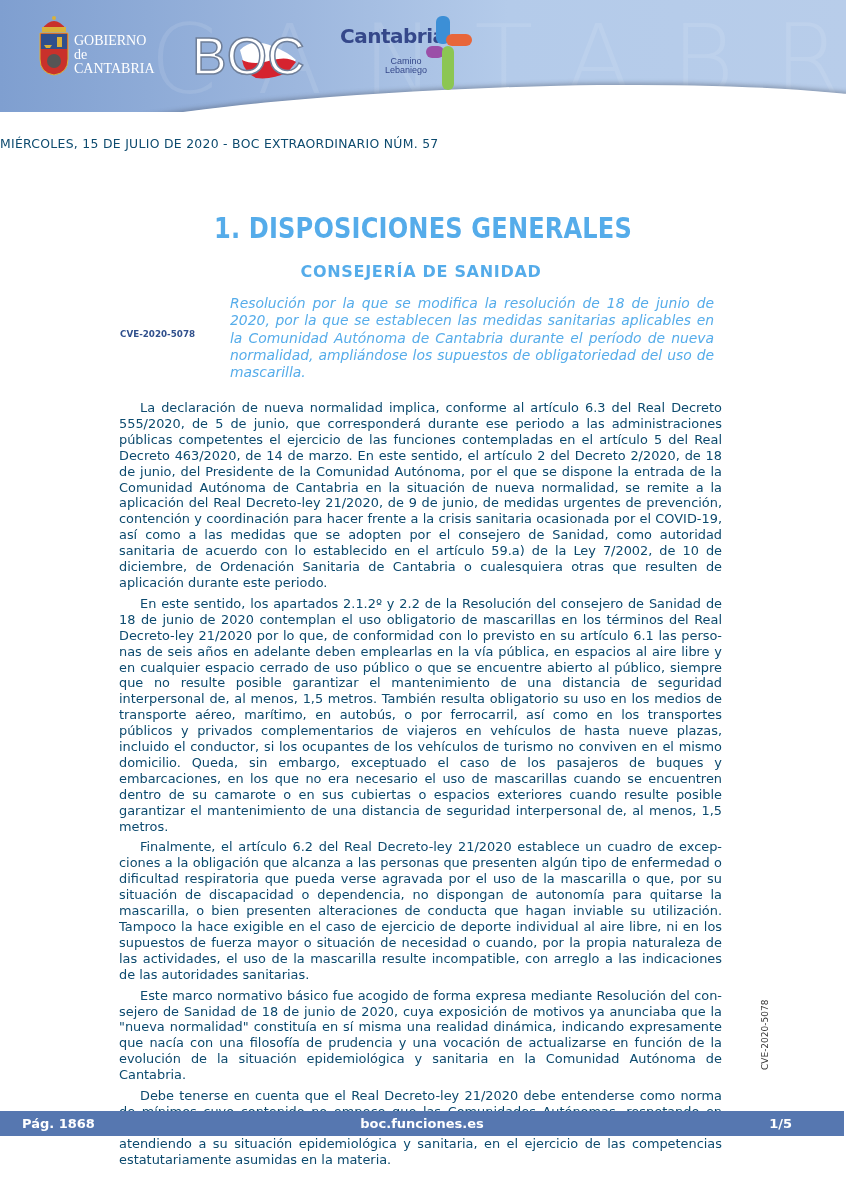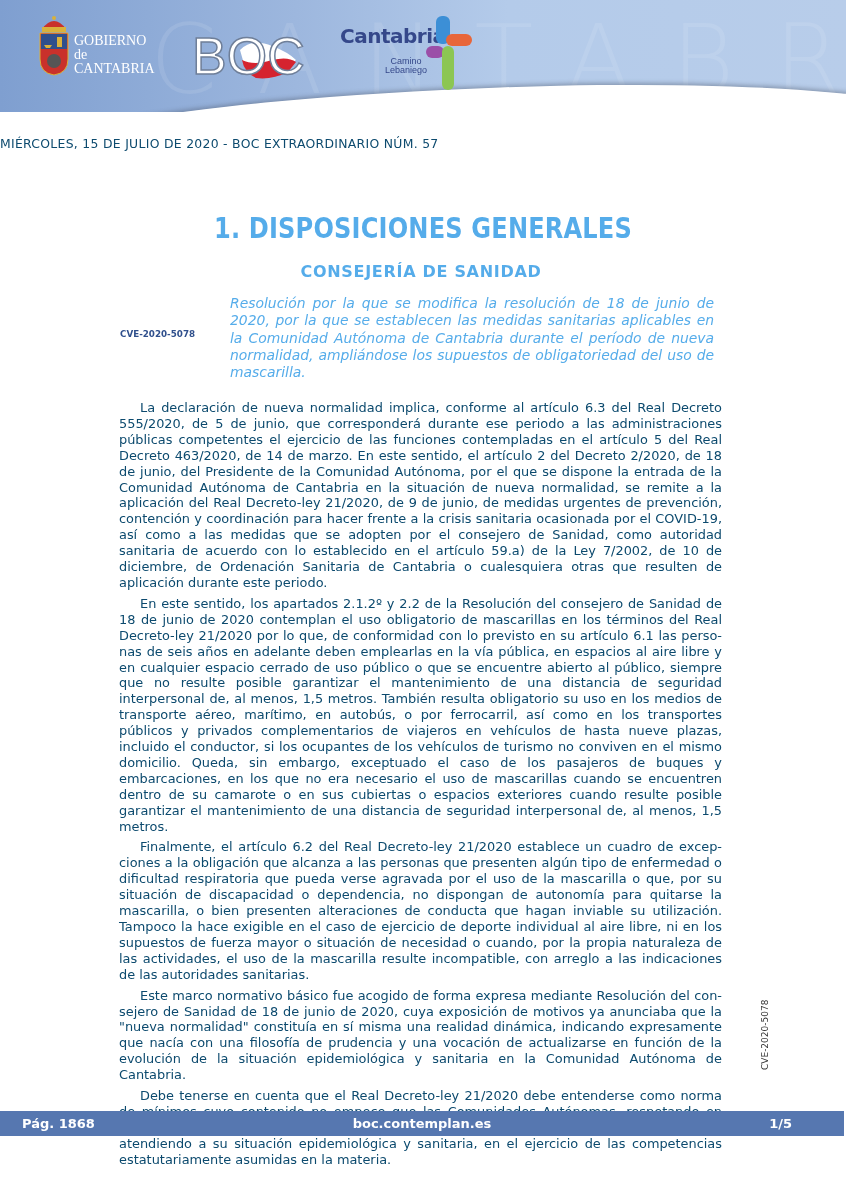--- a/index.html
+++ b/index.html
@@ -91,16 +91,16 @@
   <p>La declaración de nueva normalidad implica, conforme al artículo 6.3 del Real Decreto 555/2020, de 5 de junio, que corresponderá durante ese periodo a las administraciones públi­cas competentes el ejercicio de las funciones contempladas en el artículo 5 del Real Decreto 463/2020, de 14 de marzo. En este sentido, el artículo 2 del Decreto 2/2020, de 18 de junio, del Presidente de la Comunidad Autónoma, por el que se dispone la entrada de la Comunidad Autónoma de Cantabria en la situación de nueva normalidad, se remite a la aplicación del Real Decreto-ley 21/2020, de 9 de junio, de medidas urgentes de prevención, contención y coordi­nación para hacer frente a la crisis sanitaria ocasionada por el COVID-19, así como a las me­didas que se adopten por el consejero de Sanidad, como autoridad sanitaria de acuerdo con lo establecido en el artículo 59.a) de la Ley 7/2002, de 10 de diciembre, de Ordenación Sanitaria de Cantabria o cualesquiera otras que resulten de aplicación durante este periodo.</p>
   <p>En este sentido, los apartados 2.1.2º y 2.2 de la Resolución del consejero de Sanidad de 18 de junio de 2020 contemplan el uso obligatorio de mascarillas en los términos del Real Decreto-ley 21/2020 por lo que, de conformidad con lo previsto en su artículo 6.1 las perso­nas de seis años en adelante deben emplearlas en la vía pública, en espacios al aire libre y en cualquier espacio cerrado de uso público o que se encuentre abierto al público, siempre que no resulte posible garantizar el mantenimiento de una distancia de seguridad interpersonal de, al menos, 1,5 metros. También resulta obligatorio su uso en los medios de transporte aé­reo, marítimo, en autobús, o por ferrocarril, así como en los transportes públicos y privados complementarios de viajeros en vehículos de hasta nueve plazas, incluido el conductor, si los ocupantes de los vehículos de turismo no conviven en el mismo domicilio. Queda, sin embargo, exceptuado el caso de los pasajeros de buques y embarcaciones, en los que no era necesario el uso de mascarillas cuando se encuentren dentro de su camarote o en sus cubiertas o espacios exteriores cuando resulte posible garantizar el mantenimiento de una distancia de seguridad interpersonal de, al menos, 1,5 metros.</p>
   <p>Finalmente, el artículo 6.2 del Real Decreto-ley 21/2020 establece un cuadro de excep­ciones a la obligación que alcanza a las personas que presenten algún tipo de enfermedad o dificultad respiratoria que pueda verse agravada por el uso de la mascarilla o que, por su situa­ción de discapacidad o dependencia, no dispongan de autonomía para quitarse la mascarilla, o bien presenten alteraciones de conducta que hagan inviable su utilización. Tampoco la hace exigible en el caso de ejercicio de deporte individual al aire libre, ni en los supuestos de fuerza mayor o situación de necesidad o cuando, por la propia naturaleza de las actividades, el uso de la mascarilla resulte incompatible, con arreglo a las indicaciones de las autoridades sanitarias.</p>
   <p>Este marco normativo básico fue acogido de forma expresa mediante Resolución del con­sejero de Sanidad de 18 de junio de 2020, cuya exposición de motivos ya anunciaba que la "nueva normalidad" constituía en sí misma una realidad dinámica, indicando expresamente que nacía con una filosofía de prudencia y una vocación de actualizarse en función de la evolu­ción de la situación epidemiológica y sanitaria en la Comunidad Autónoma de Cantabria.</p>
   <p>Debe tenerse en cuenta que el Real Decreto-ley 21/2020 debe entenderse como norma de mínimos cuyo contenido no empece que las Comunidades Autónomas, respetando en todo caso el suelo básico estatal, puedan adoptar medidas sanitarias de mayor alcance, atendiendo a su situación epidemiológica y sanitaria, en el ejercicio de las competencias estatutariamente asumidas en la materia.</p>
 </div>
 
 <div class="side-cve">CVE-2020-5078</div>
 
 <div class="footer">
-  <span class="url">boc.contemplan.es</span>
+  <span class="url">boc.funciones.es</span>
   <span class="pg">Pág. 1868</span>
   <span class="num">1/5</span>
 </div>
 
 </body></html>

